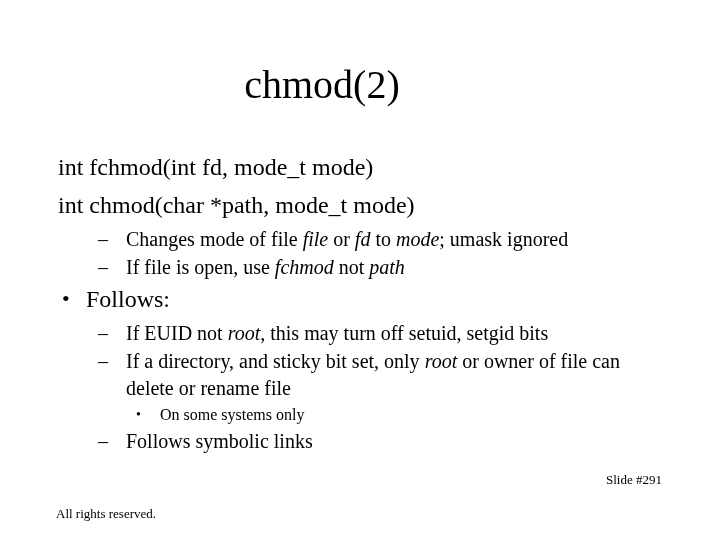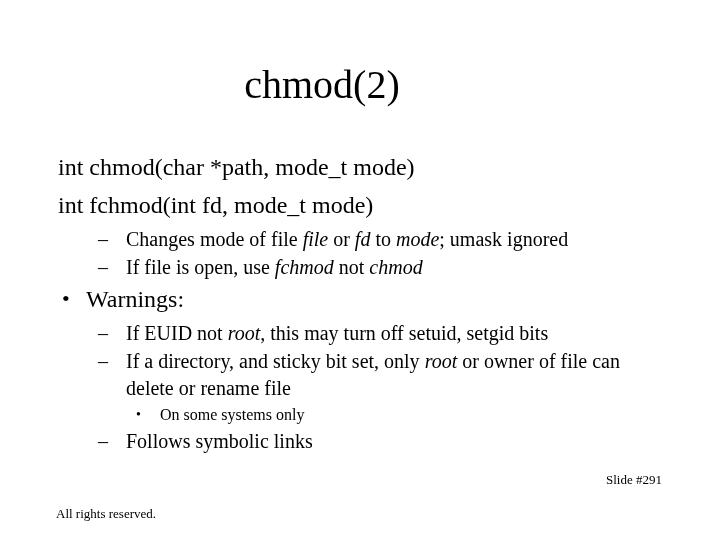--- a/index.html
+++ b/index.html
@@ -105,40 +105,40 @@
 </head>
 <body>
 
 <div class="slide">
 
   <div class="slide-title">chmod(2)</div>
 
   <div class="body-block">
 
     <div class="lvl1">
-      <span>int chmod(char *path, mode_t mode)</span>
+      <span>int fchmod(int fd, mode_t mode)</span>
     </div>
 
     <div class="lvl1">
-      <span>int fchmod(int fd, mode_t mode)</span>
+      <span>int chmod(char *path, mode_t mode)</span>
     </div>
 
     <div class="lvl2">
       <span class="dash">–</span>
       <span>Changes mode of file <i>file</i> or <i>fd</i> to <i>mode</i>; umask ignored</span>
     </div>
 
     <div class="lvl2">
       <span class="dash">–</span>
-      <span>If file is open, use <i>fchmod</i> not <i>chmod</i></span>
+      <span>If file is open, use <i>fchmod</i> not <i>path</i></span>
     </div>
 
     <div class="lvl1-bullet">
       <span class="dot">•</span>
-      <span>Warnings:</span>
+      <span>Follows:</span>
     </div>
 
     <div class="lvl2">
       <span class="dash">–</span>
       <span>If EUID not <i>root</i>, this may turn off setuid, setgid bits</span>
     </div>
 
     <div class="lvl2">
       <span class="dash">–</span>
       <span>If a directory, and sticky bit set, only <i>root</i> or owner of file can delete or rename file</span>

